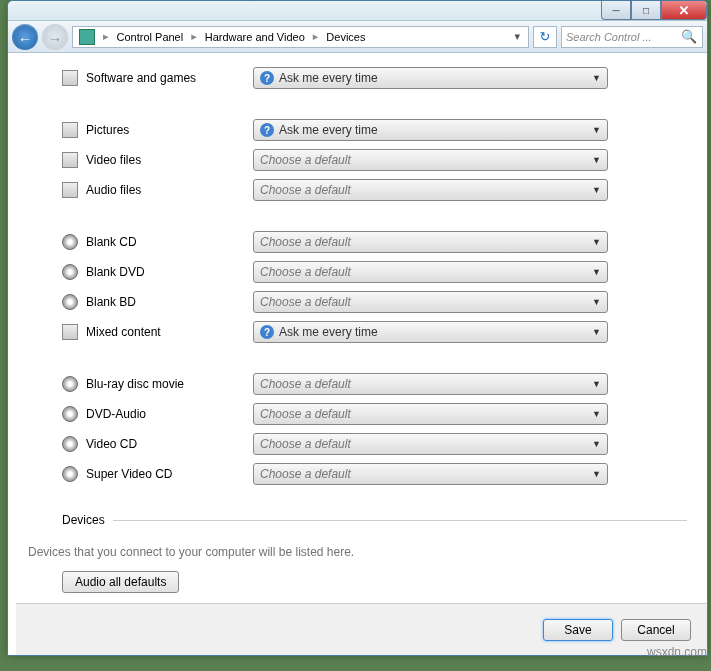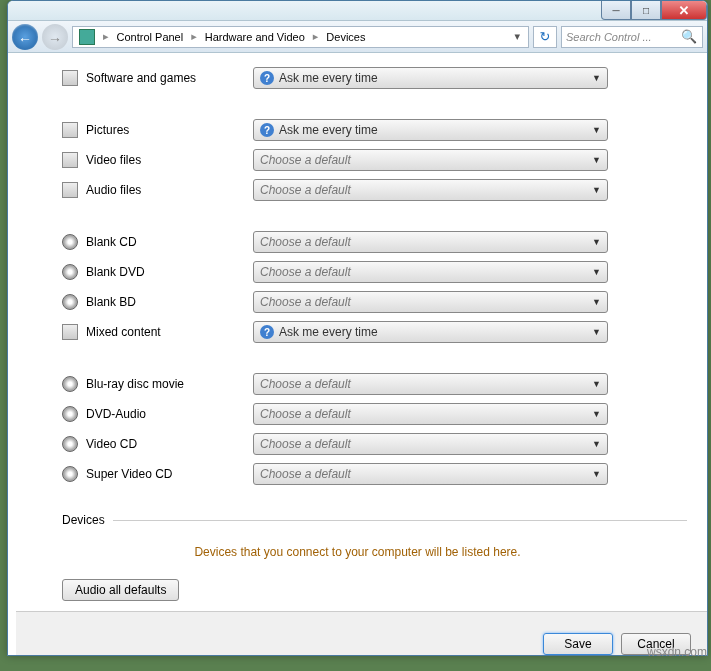--- a/index.html
+++ b/index.html
@@ -114,36 +114,36 @@
 .dropdown .qicon { width:14px; height:14px; background:#4080d0; border-radius:50%; margin-right:5px; color:#fff; font-size:10px; display:flex; align-items:center; justify-content:center; font-weight:bold; }
 .dropdown .val { color: #333; }
 .dropdown .val.placeholder { color: #777; font-style: italic; }
 .dropdown .arrow { margin-left: auto; color: #333; font-size: 9px; }
 .section-header {
   margin-top: 24px;
   display: flex; align-items: center;
   padding-left: 34px;
 }
 .section-header .line { flex:1; height:1px; background: #ccc; margin-left: 8px; }
-.devices-msg { text-align: center; margin: 18px 0 20px; color: #a16207; }
+.devices-msg { text-align: left; margin: 18px 0 12px; color: #737373; }
 .reset-row { padding-left: 34px; margin-top: 6px; margin-bottom: 10px; }
 .btn {
   background: linear-gradient(#f8f8f8, #e0e0e0);
   border: 1px solid #888;
   border-radius: 3px;
   padding: 3px 12px;
   font-size: 12px;
   font-family: inherit;
 }
 .footer {
   position: absolute;
-  left:8px; right:0; bottom:0; height:44px;
+  left:8px; right:0; bottom:0; height:52px;
   background: #f0f0f0;
   border-top: 1px solid #ccc;
-  display: flex; align-items: flex-end; justify-content: flex-end;
+  display: flex; align-items: center; justify-content: flex-end;
   padding: 0 16px; gap: 8px;
 }
 .footer .btn { min-width: 70px; }
 .footer .btn.primary { border: 1px solid #3a88d8; box-shadow: 0 0 3px #6ab0ff; }
 .watermark { position:absolute; right:4px; bottom:12px; font-size:12px; color:#888; font-family: Arial; }
 .bg-title { position: absolute; left: 12px; top: 2px; color: #777; font-size: 14px; }
 </style>
 </head>
 <body>
 

